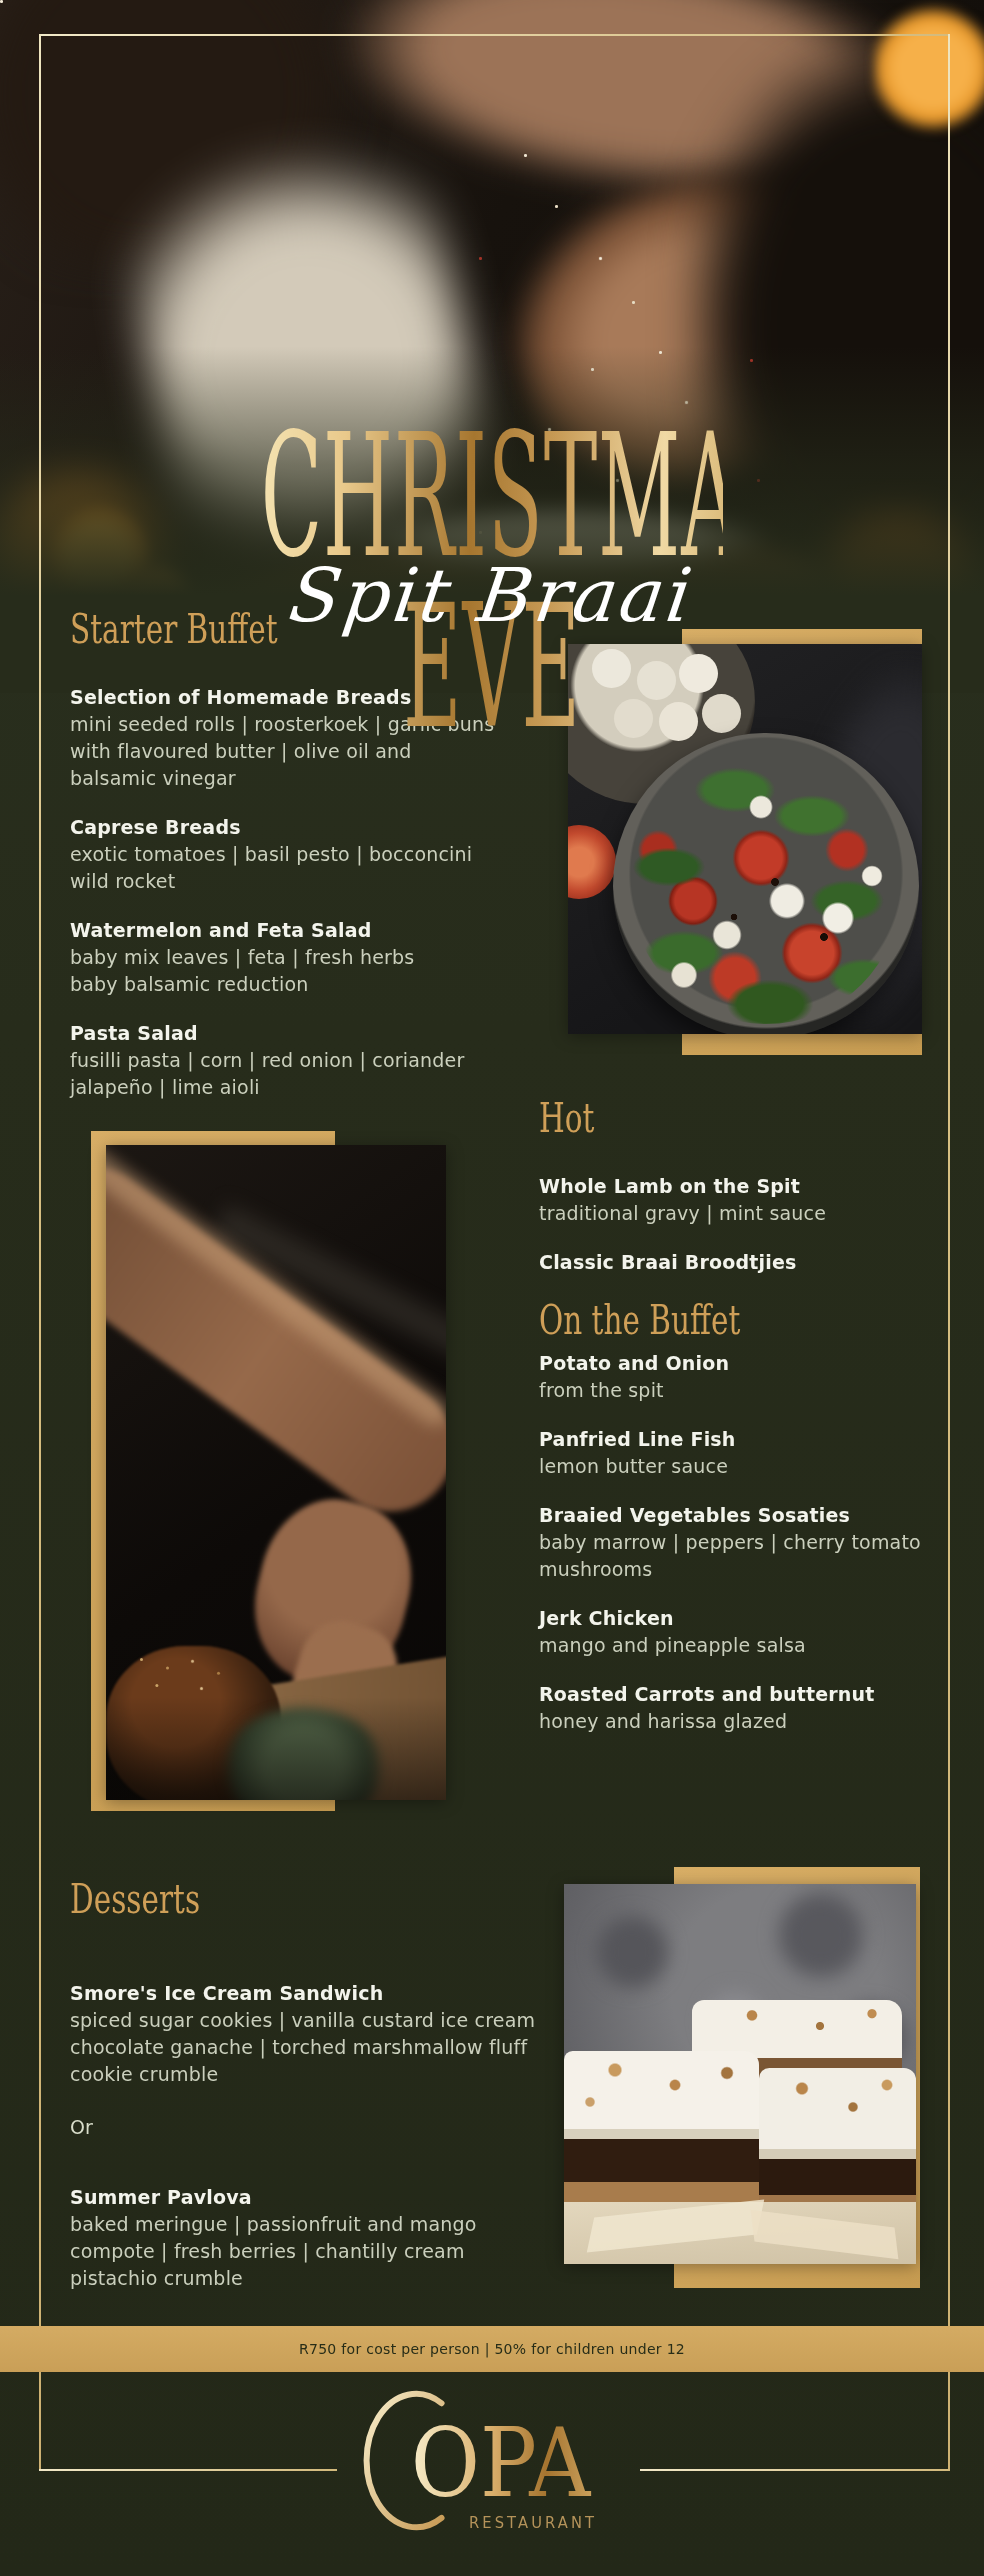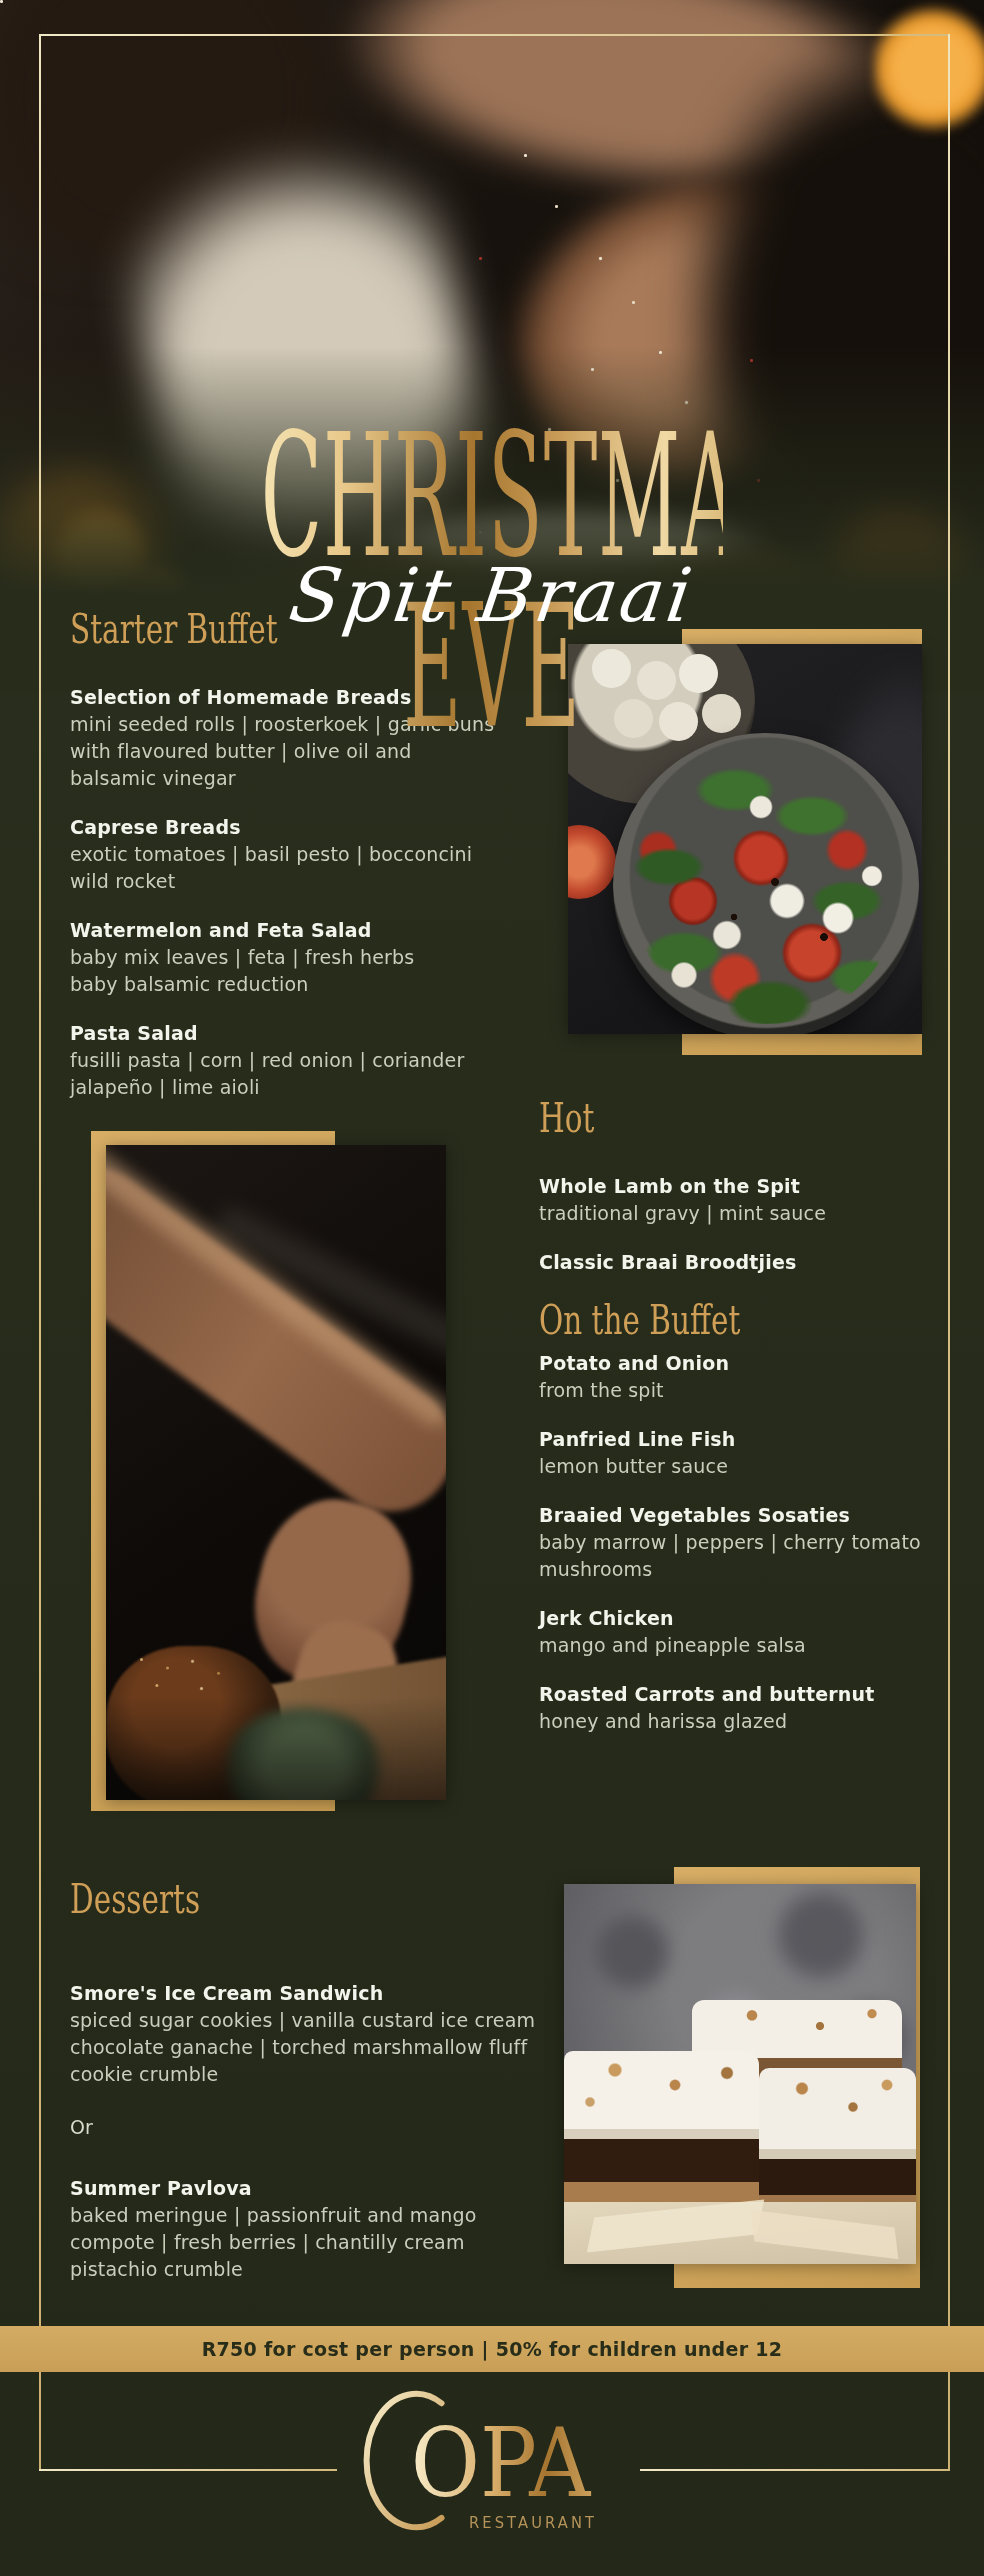--- a/index.html
+++ b/index.html
@@ -54,21 +54,21 @@
   .item{margin-bottom:22px;}
   .item-name{font-size:19px;line-height:27px;font-weight:bold;color:#f3f4ec;letter-spacing:0.2px;white-space:nowrap;}
   .item-desc{font-size:19px;line-height:27px;font-weight:normal;color:#d9decb;letter-spacing:0.2px;white-space:nowrap;opacity:.92;}
   .starter-col{left:70px;top:609px;width:479px;}
   .starter-col .heading{margin-bottom:34px;}
   .hot-col{left:539px;top:1098px;width:402px;}
   .hot-col .heading{margin-bottom:34px;}
   .hot-col .heading.second{margin-top:24px;margin-bottom:8.6px;}
   .desserts-col{left:70px;top:1879px;width:496px;}
   .desserts-col .heading{margin-bottom:60px;}
-  .or-label{font-size:19px;line-height:27px;color:#d9decb;margin:26px 0 34px;}
+  .or-label{font-size:19px;line-height:27px;color:#d9decb;margin:26px 0 43px;}
 
   
   .goldrect{background:linear-gradient(135deg,#d8ae66,#c79c51);z-index:2;}
   .photo{overflow:hidden;z-index:3;box-shadow:0 3.4px 15.4px rgba(0,0,0,.35);}
   .photo div{position:absolute;}
 
   
   .ph-caprese{left:568px;top:644px;width:354px;height:390px;background:linear-gradient(150deg,#232325,#161618 70%);}
   .cap-cloth{right:-43px;top:17px;width:163px;height:368px;background:radial-gradient(ellipse,#2b2b30 0 50%,rgba(43,43,48,0) 75%);filter:blur(12px);transform:rotate(10deg);}
   .cap-bowl{left:-31px;top:-45px;width:218px;height:205px;border-radius:50%;
@@ -151,21 +151,21 @@
     radial-gradient(circle 6.8px at 94px 39px,#a3743e 0 60%,rgba(163,116,62,0) 78%),
     radial-gradient(circle 7.7px at 128px 17px,#c89a5e 0 60%,rgba(200,154,94,0) 78%),
     linear-gradient(180deg,#f2eee5 0 42%,#d5ccb8 42% 47%,#2c1a0e 47% 66%,#a1764a 66% 86%,#bd9862 86% 100%);}
   .de-paper{left:-10.3px;top:318px;width:377px;height:73px;background:linear-gradient(175deg,#e3d7bd,#cdbfa2);}
   .de-fold1{left:26px;top:325px;width:171px;height:34px;background:#f0e6cf;transform:rotate(-6deg) skewX(-18deg);opacity:.85;}
   .de-fold2{left:188px;top:335px;width:145px;height:31px;background:#ecdfc6;transform:rotate(7deg) skewX(14deg);opacity:.85;}
 
   
   .banner{left:0;top:2326px;width:984px;height:46px;z-index:7;
     background:linear-gradient(180deg,#d4ab63,#c99f57);display:flex;align-items:center;justify-content:center;}
-  .banner span{font-size:19px;font-weight:700;color:#272d18;letter-spacing:0.3px;}
+  .banner span{font-size:14px;font-weight:400;color:#272d18;letter-spacing:0.3px;}
   .logo{left:342px;top:2381px;z-index:7;}
 </style>
 </head>
 <body>
 
 <div class="page">
 
   <div class="hero">
     <div class="h-shoulder"></div>
     <div class="h-shirt"></div>

